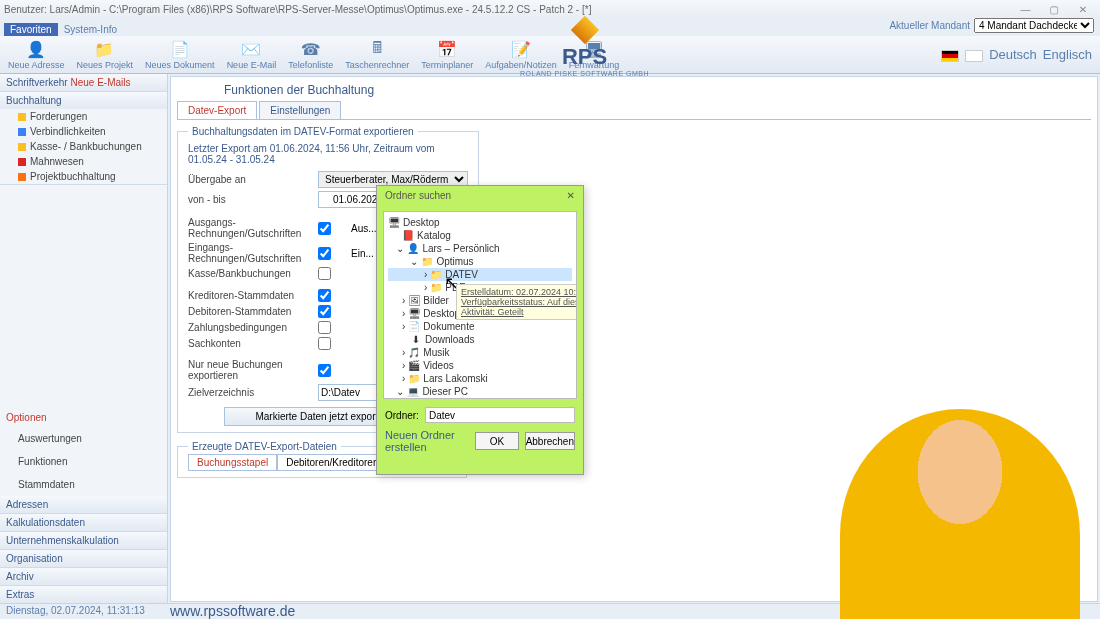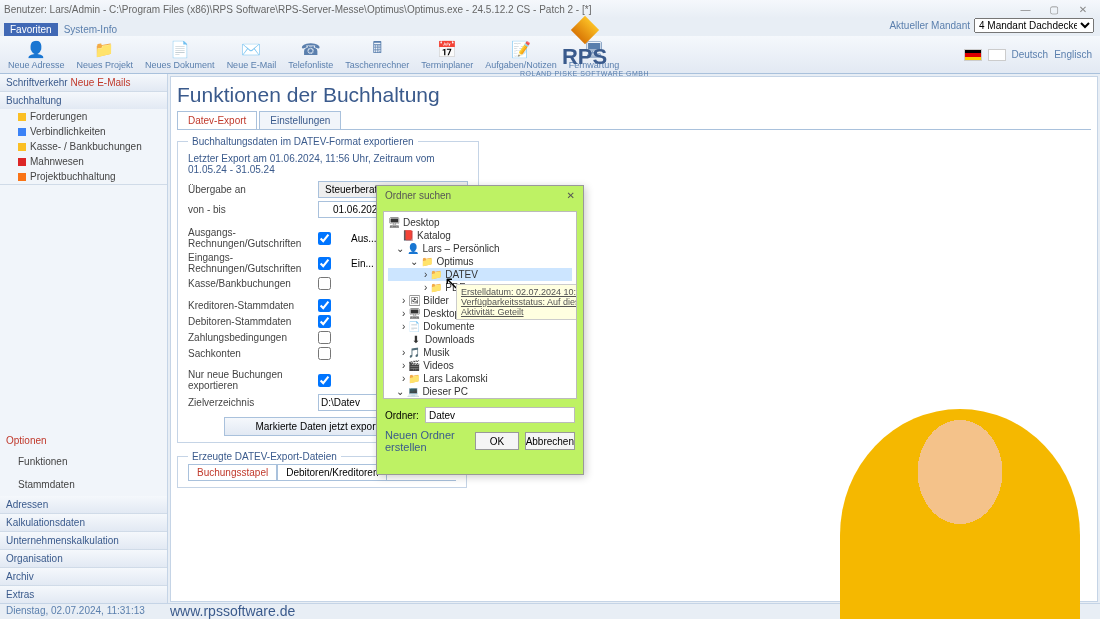--- a/index.html
+++ b/index.html
@@ -17,39 +17,39 @@
 .mandant-area { position: absolute; right: 6px; top: 0; display: flex; align-items: center; font-size: 10px; color: #5a7fad; }
 .mandant-area select { font-size: 10px; width: 120px; margin-left: 4px; }
 
 
 .toolbar { height: 38px; background: linear-gradient(#f5f8fc,#e2e9f3); display: flex; align-items: center; padding: 0 8px; border-bottom: 1px solid #a9c1dc; gap: 12px; position: relative; }
 .tb-item { text-align: center; color: #5a7fad; font-size: 9px; cursor: pointer; }
 .tb-item .ic { height: 20px; display: flex; align-items: center; justify-content: center; font-size: 16px; }
 .logo-center { position: absolute; left: 520px; top: -18px; text-align: center; }
 .logo-center .rps { font-size: 22px; font-weight: bold; color: #3a5a8c; }
 .logo-center .sub { font-size: 7px; color: #5a7fad; letter-spacing: 0.5px; }
-.lang { position: absolute; right: 8px; display: flex; gap: 6px; align-items: flex-start; font-size: 10px; color: #5a7fad; }
+.lang { position: absolute; right: 8px; display: flex; gap: 6px; align-items: flex-end; font-size: 13px; color: #5a7fad; }
 .flag { width: 18px; height: 12px; border: 1px solid #ccc; display: inline-block; }
 
 
 .main { display: flex; height: 530px; }
 .sidebar { width: 168px; background: #f1f5fa; border-right: 1px solid #c5d4e6; display: flex; flex-direction: column; }
 .sidebar-section { border-bottom: 1px solid #d0dbe8; }
 .sidebar-header { background: linear-gradient(#f5f8fc,#e2e9f3); padding: 3px 6px; color: #3a5a8c; font-size: 10px; cursor: pointer; }
 .sidebar-header.red { color: #c0392b; }
 .sidebar-header .sub { color: #c0392b; }
 .sidebar-item { padding: 2px 6px 2px 18px; color: #444; font-size: 10px; cursor: pointer; display: flex; align-items: center; gap: 4px; }
 .sidebar-item .dot { width: 8px; height: 8px; display: inline-block; }
 .side-flex { flex: 1; }
 .side-opt { padding: 4px 6px; font-size: 10px; }
 .side-opt.red { color: #c0392b; }
 .side-opt a { padding: 2px 6px 2px 12px; color: #444; display: block; cursor: pointer; }
 
 .content { flex: 1; background: #fff; border: 1px solid #c5d4e6; margin: 2px; padding: 6px; overflow: hidden; }
-.content h2 { color: #3a5a8c; font-size: 21px; font-weight: normal; margin-bottom: 4px; }
+.content h2 { color: #3a5a8c; font-size: 12px; font-weight: normal; margin-bottom: 4px; margin-left: 47px; }
 .tabs { display: flex; border-bottom: 1px solid #a9c1dc; margin-bottom: 6px; }
 .tab { padding: 3px 10px; border: 1px solid #a9c1dc; border-bottom: none; background: #f1f5fa; color: #3a5a8c; font-size: 10px; cursor: pointer; margin-right: 2px; }
 .tab.active { background: #fff; color: #c0392b; }
 
 .fieldset { border: 1px solid #c5d4e6; padding: 6px 10px; font-size: 10px; margin-bottom: 8px; }
 .fieldset legend { color: #3a5a8c; font-size: 10px; padding: 0 4px; }
 .info { color: #3a5a8c; margin-bottom: 6px; }
 .form-row { display: flex; align-items: center; margin-bottom: 3px; }
 .form-row label { width: 130px; color: #444; }
 .form-row input[type=text], .form-row select { height: 17px; font-size: 10px; border: 1px solid #a9c1dc; padding: 0 2px; }
@@ -152,20 +152,23 @@
           <span>Mahnwesen</span>
         </div>
       <div class="sidebar-item">
           <span class="dot" style="background:#f97316"></span>
           <span>Projektbuchhaltung</span>
         </div>
     </div>
     <div class="side-flex"></div>
     <div class="side-opt red">Optionen</div>
     <div class="side-opt">
+        <a>Auswertungen</a>
+      </div>
+    <div class="side-opt">
         <a>Funktionen</a>
       </div>
     <div class="side-opt">
         <a>Stammdaten</a>
       </div>
     <div class="sidebar-section">
         <div class="sidebar-header">Adressen</div>
       </div>
     <div class="sidebar-section">
         <div class="sidebar-header">Kalkulationsdaten</div>

